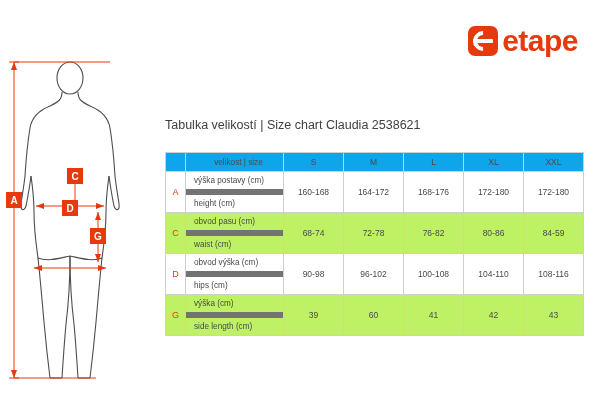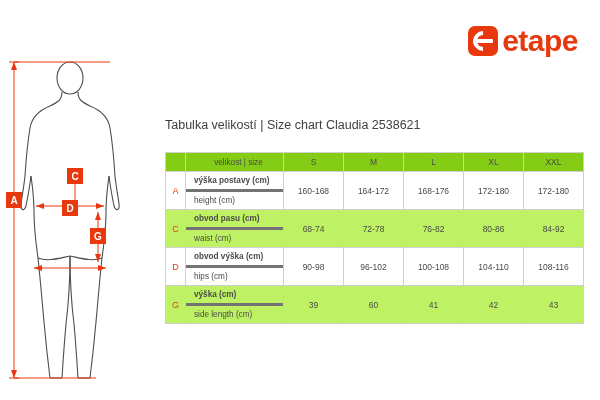--- a/index.html
+++ b/index.html
@@ -94,21 +94,21 @@
     border: 1px solid #cfcfcf;
     padding: 0;
     text-align: center;
     vertical-align: middle;
     font-weight: normal;
   }
   .col-letter { width: 20px; }
   .col-label  { width: 98px; }
   .col-size   { width: 60px; }
 
-  .hdr-row td { height: 18px; background: #84cc16; }
+  .hdr-row td { height: 18px; background: #0ea5e9; }
   .hdr-label {
     text-align: left;
     padding-left: 8px !important;
   }
   .hdr-size { font-size: 8.5px; color: #4a4a4a; }
 
   .letter-cell {
     color: #e8380d;
     font-weight: bold;
     font-size: 9px;
@@ -117,21 +117,21 @@
   .label-cell {
     padding: 0 !important;
   }
   .label-cell .l1, .label-cell .l2 {
     height: 17px;
     line-height: 17px;
     text-align: left;
     padding-left: 8px;
     white-space: nowrap;
   }
-  .label-cell .l1 { border-bottom: 3px solid #737373; font-weight: bold; }
+  .label-cell .l1 { border-bottom: 6px solid #737373; }
   .value-cell {
     height: 35px;
     font-size: 8.5px;
   }
   .row-shade td { background: #bef264; }
   .row-plain td { background: #ffffff; }
 
   
   #figure {
     position: absolute;
@@ -265,21 +265,21 @@
       <tr class="row-shade">
         <td class="letter-cell">C</td>
         <td class="label-cell">
           <div class="l1">obvod pasu (cm)</div>
           <div class="l2">waist (cm)</div>
         </td>
         <td class="value-cell">68-74</td>
         <td class="value-cell">72-78</td>
         <td class="value-cell">76-82</td>
         <td class="value-cell">80-86</td>
-        <td class="value-cell">84-92</td>
+        <td class="value-cell">84-59</td>
       </tr>
 
       <tr class="row-plain">
         <td class="letter-cell">D</td>
         <td class="label-cell">
           <div class="l1">obvod výška (cm)</div>
           <div class="l2">hips (cm)</div>
         </td>
         <td class="value-cell">90-98</td>
         <td class="value-cell">96-102</td>

